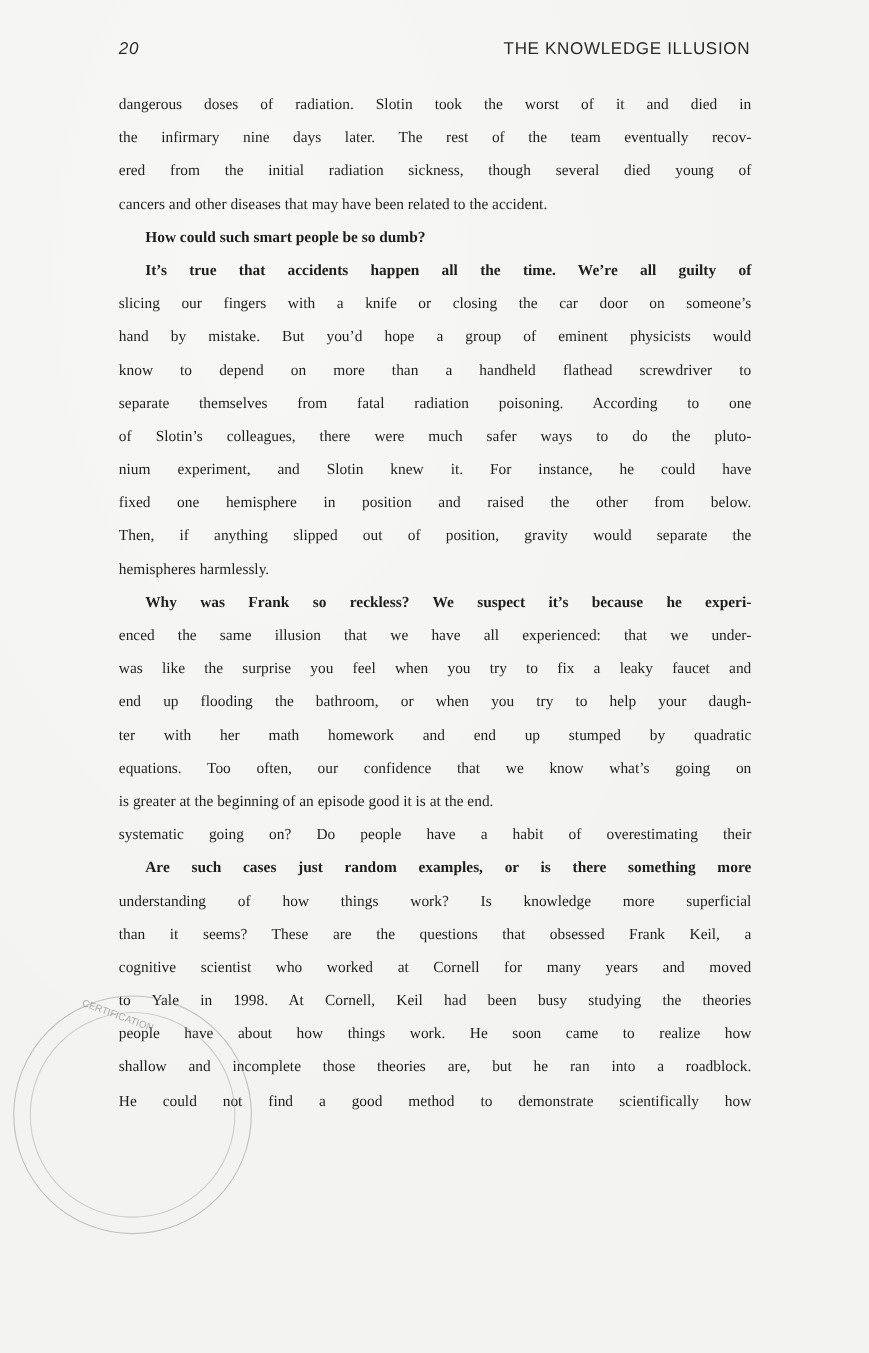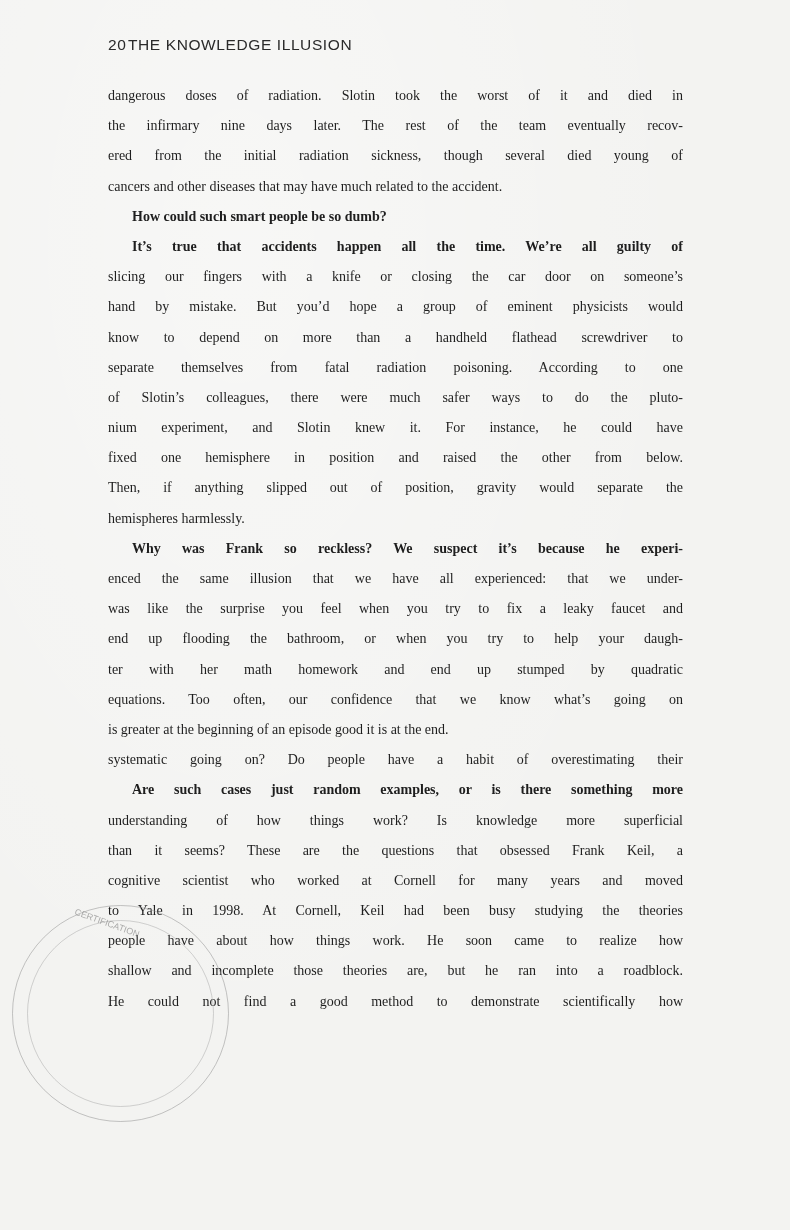--- a/index.html
+++ b/index.html
@@ -16,22 +16,22 @@
       background:
         radial-gradient(ellipse at 30% 20%, rgba(255,255,255,0.35), rgba(255,255,255,0) 60%),
         #f3f3f1;
     }
     .running-head {
       position: absolute; top: 36px; left: 108px; right: 108px;
       height: 24px;
       font-family: "Liberation Sans", "DejaVu Sans", sans-serif;
       font-size: 15.5px; letter-spacing: 0.6px; color: #2a2a2a;
     }
-    .page-number { position: absolute; left: 0; top: 0; }
-    .book-title { position: absolute; left: 0; right: 0; top: 0; text-align: left; padding-left: 20px; }
+    .page-number { position: absolute; left: 0; top: 0; font-style: italic; }
+    .book-title { position: absolute; left: 0; right: 0; top: 0; text-align: right; padding-left: 20px; }
     .body-text {
       position: absolute; left: 108px; top: 81px; width: 575px;
       font-size: 14px; line-height: 30.2px;
     }
     .line {
       display: block; height: 30.2px; white-space: nowrap;
       text-align: justify; text-align-last: justify;
     }
     .line.last { text-align-last: left; }
     .line.indent { padding-left: 24px; font-weight: bold; }
@@ -59,21 +59,21 @@
   <div class="running-head">
     <span class="page-number">20</span>
     <span class="book-title">THE KNOWLEDGE ILLUSION</span>
   </div>
 
   <div class="body-text" id="body-text">
       <div>
         <span class="line">dangerous doses of radiation. Slotin took the worst of it and died in</span>
         <span class="line">the infirmary nine days later. The rest of the team eventually recov-</span>
         <span class="line">ered from the initial radiation sickness, though several died young of</span>
-        <span class="line last">cancers and other diseases that may have much related to the accident.</span>
+        <span class="line last">cancers and other diseases that may have been related to the accident.</span>
       </div>
       <div>
         <span class="line indent last">How could such smart people be so dumb?</span>
       </div>
       <div>
         <span class="line indent">It’s true that accidents happen all the time. We’re all guilty of</span>
         <span class="line">slicing our fingers with a knife or closing the car door on someone’s</span>
         <span class="line">hand by mistake. But you’d hope a group of eminent physicists would</span>
         <span class="line">know to depend on more than a handheld flathead screwdriver to</span>
         <span class="line">separate themselves from fatal radiation poisoning. According to one</span>

